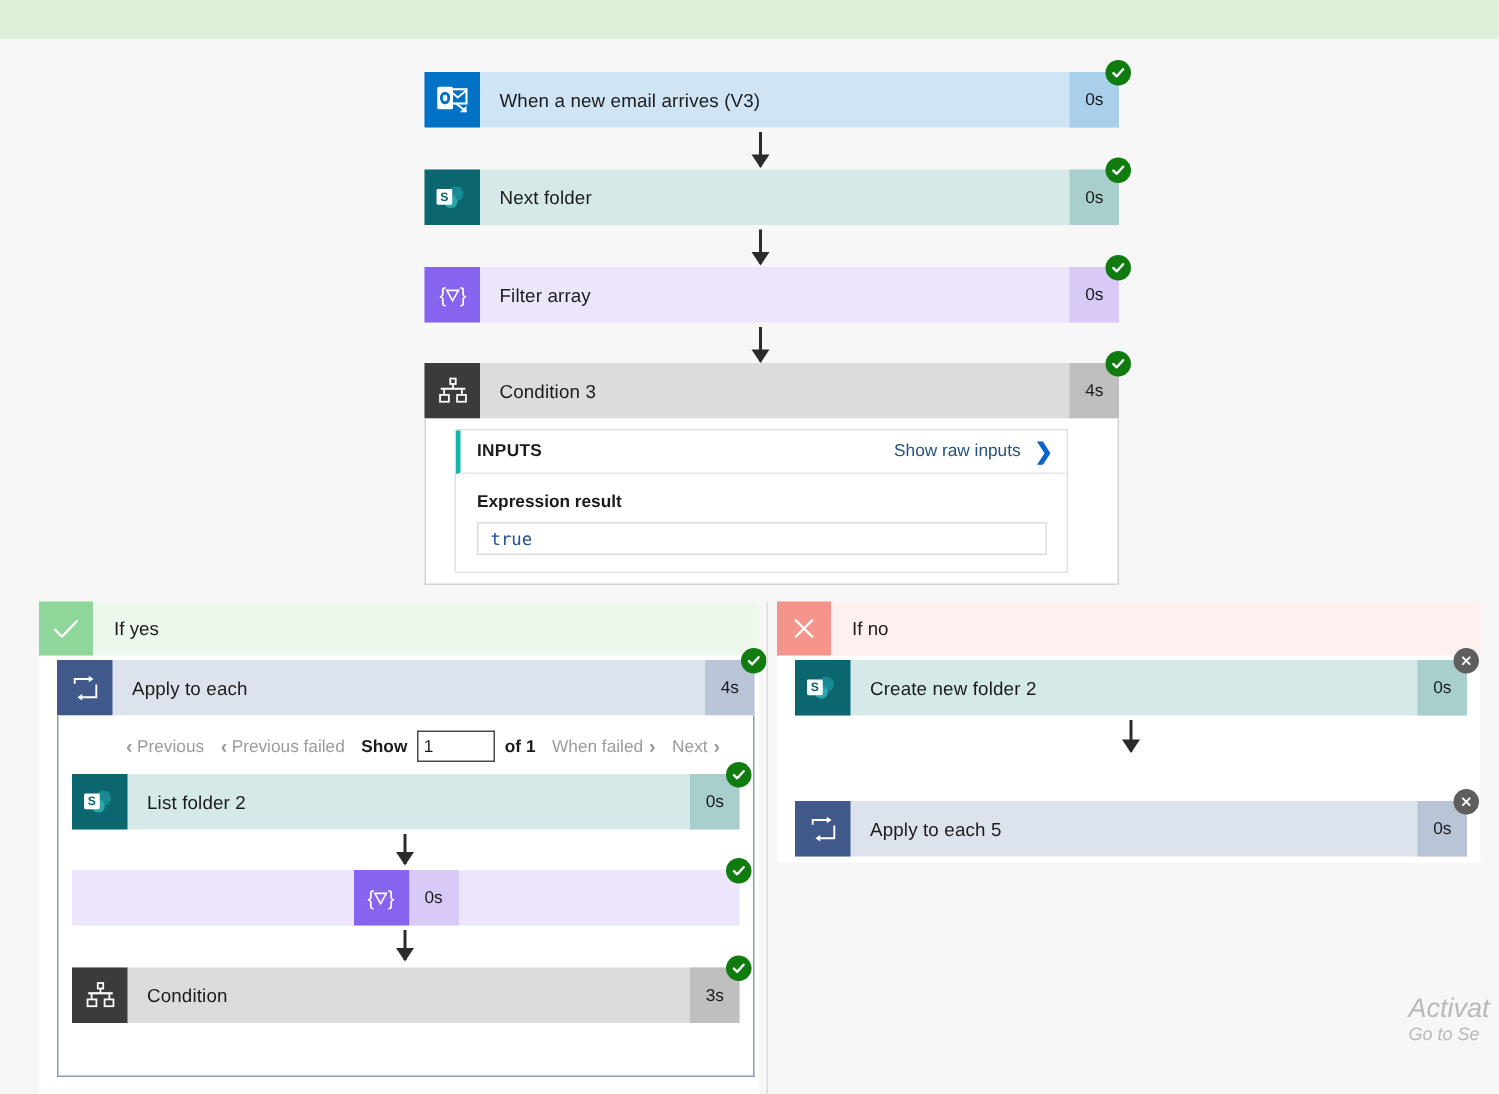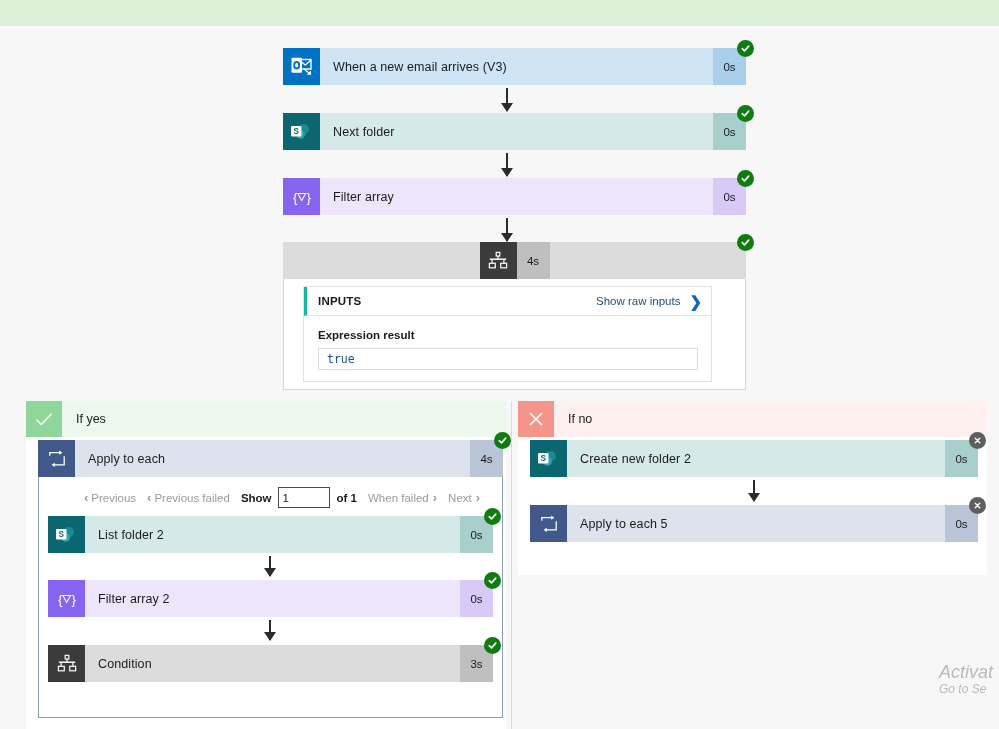--- a/index.html
+++ b/index.html
@@ -214,20 +214,21 @@
       <svg width="22" height="20" viewBox="0 0 24 22">
         <rect x="10" y="1.5" width="4" height="4" fill="none" stroke="#ffffff" stroke-width="1.3"></rect>
         <path d="M12 5.5 L12 9" stroke="#ffffff" stroke-width="1.3"></path>
         <path d="M3 9 L21 9" stroke="#ffffff" stroke-width="1.6"></path>
         <path d="M5.5 9 L5.5 13.5" stroke="#ffffff" stroke-width="1.3"></path>
         <path d="M18.5 9 L18.5 13.5" stroke="#ffffff" stroke-width="1.3"></path>
         <rect x="2.5" y="13.5" width="6.5" height="5" fill="none" stroke="#ffffff" stroke-width="1.3"></rect>
         <rect x="15" y="13.5" width="6.5" height="5" fill="none" stroke="#ffffff" stroke-width="1.3"></rect>
       </svg>
     </div>
+    <div class="title">Condition 3</div>
     <div class="dur" style="background: rgb(191, 191, 191);">4s</div>
     <div class="badge ok">
       <svg width="9" height="9" viewBox="0 0 10 10">
           <path d="M1.4 5.2 L3.9 7.6 L8.6 2.4" stroke="#fff" stroke-width="1.8" fill="none" stroke-linecap="round" stroke-linejoin="round"></path>
         </svg>
     </div>
   </div>
 
   <div class="detail-wrap" style="left:283px; top:279px; width:463px; height:111px;"></div>
 
@@ -314,21 +315,20 @@
   <div class="arrow" style="left:269px; top:556px; height:20px;"></div>
 
   <div class="card" style="left: 48px; top: 580px; width: 445px; background: rgb(236, 229, 251);">
     <div class="tile" style="background: rgb(135, 100, 240);">
       <svg width="24" height="18" viewBox="0 0 26 20">
         <text x="3" y="15" font-size="15" fill="#ffffff" font-family="Liberation Sans, sans-serif">{</text>
         <text x="18" y="15" font-size="15" fill="#ffffff" font-family="Liberation Sans, sans-serif">}</text>
         <path d="M8.4 6.2 L17 6.2 L12.7 13.8 Z" fill="none" stroke="#ffffff" stroke-width="1.2"></path>
       </svg>
     </div>
-    <div class="title">Filter array 2</div>
     <div class="dur" style="background: rgb(217, 201, 247);">0s</div>
     <div class="badge ok">
       <svg width="9" height="9" viewBox="0 0 10 10">
           <path d="M1.4 5.2 L3.9 7.6 L8.6 2.4" stroke="#fff" stroke-width="1.8" fill="none" stroke-linecap="round" stroke-linejoin="round"></path>
         </svg>
     </div>
   </div>
   <div class="arrow" style="left:269px; top:620px; height:20px;"></div>
 
   <div class="card" style="left: 48px; top: 645px; width: 445px; background: rgb(220, 220, 220);">
@@ -377,21 +377,21 @@
     <div class="title">Create new folder 2</div>
     <div class="dur" style="background: rgb(169, 207, 205);">0s</div>
     <div class="badge skip">
       <svg width="9" height="9" viewBox="0 0 12 12">
           <path d="M3 3 L9 9 M9 3 L3 9" stroke="#fff" stroke-width="1.8" stroke-linecap="round"></path>
         </svg>
     </div>
   </div>
   <div class="arrow" style="left:753px; top:480px; height:21px;"></div>
 
-  <div class="card" style="left: 530px; top: 505px; width: 448px; background: rgb(221, 227, 237);">
+  <div class="card" style="left: 530px; top: 534px; width: 448px; background: rgb(221, 227, 237);">
     <div class="tile" style="background: rgb(65, 89, 138);">
       <svg width="20" height="18" viewBox="0 0 22 20">
         <path d="M3 6.5 L3 3 L15 3" stroke="#ffffff" stroke-width="1.4" fill="none"></path>
         <path d="M19 7 L19 16.5 L6.5 16.5" stroke="#ffffff" stroke-width="1.4" fill="none"></path>
         <path d="M13.4 0.6 L17 3 L13.4 5.4 Z" fill="#ffffff"></path>
         <path d="M8.6 14.1 L5 16.5 L8.6 18.9 Z" fill="#ffffff"></path>
       </svg>
     </div>
     <div class="title">Apply to each 5</div>
     <div class="dur" style="background: rgb(185, 196, 214);">0s</div>

